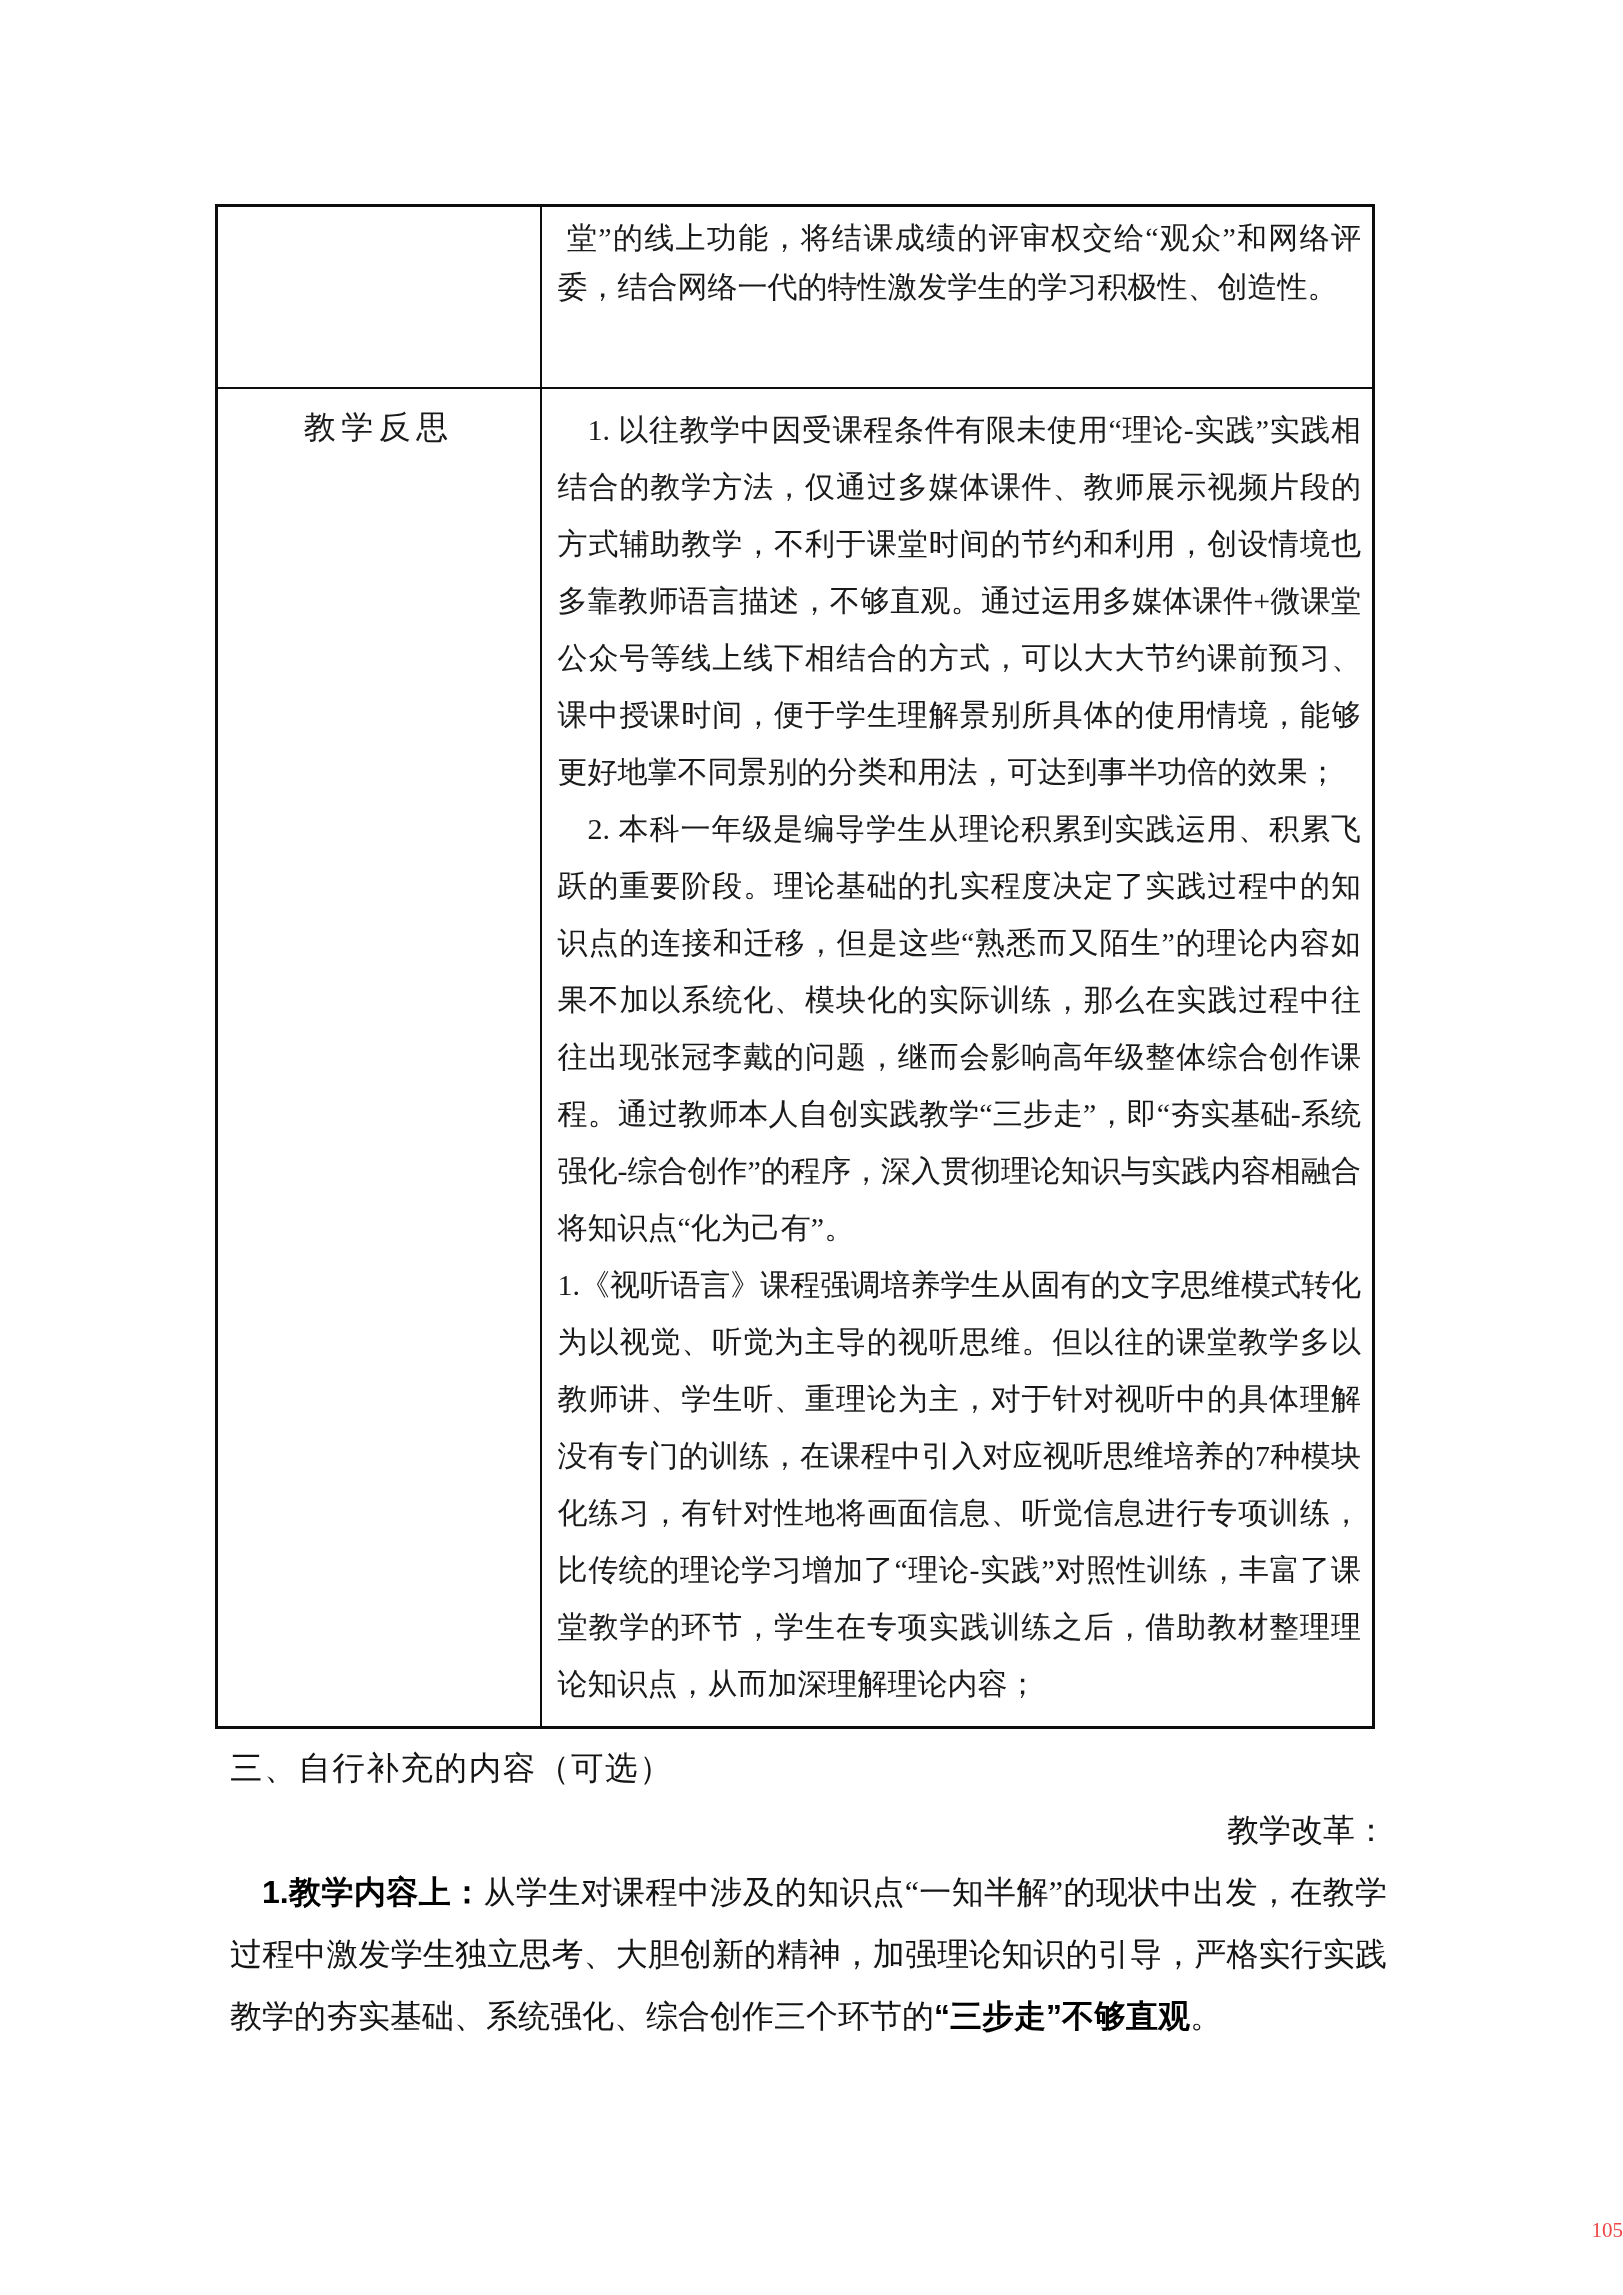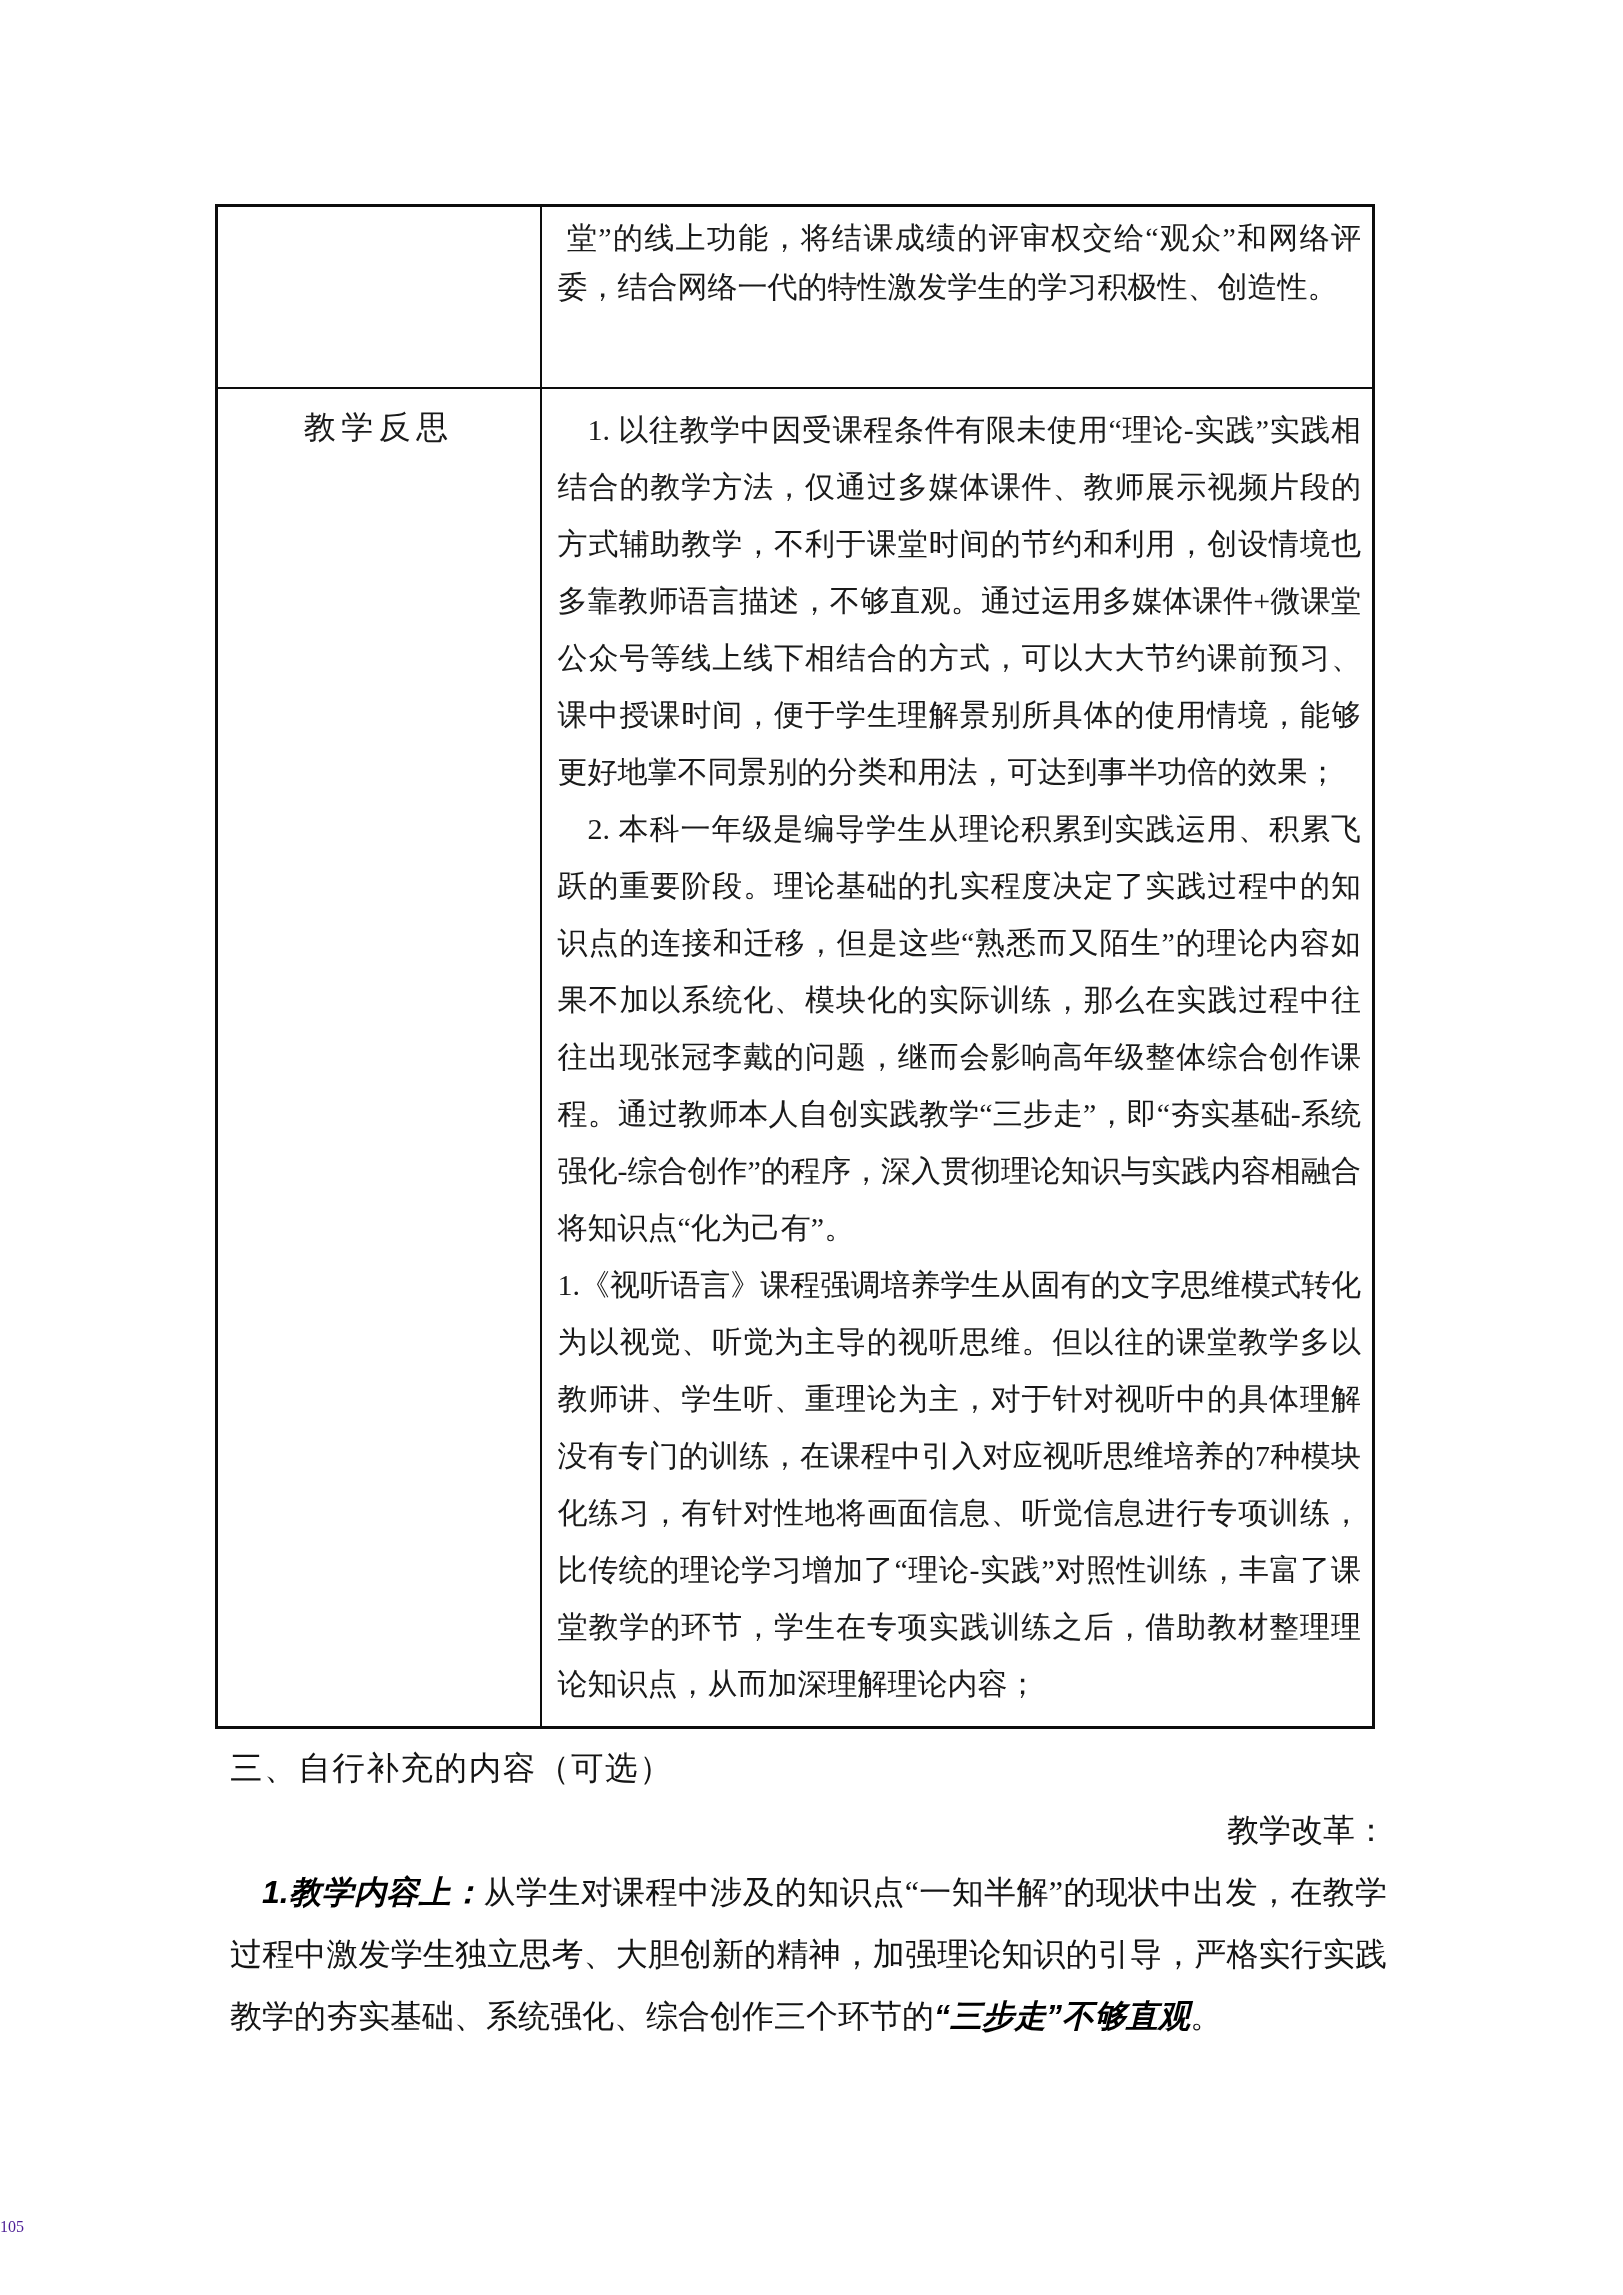--- a/index.html
+++ b/index.html
@@ -63,28 +63,27 @@
   .sub-heading { font-size:32px;text-align:right; }
   .body-para {
     text-align:justify;
     text-justify:inter-ideograph;
     text-indent:32px;
   }
   .b {
     font-family:"Liberation Sans","DejaVu Sans",sans-serif;
     font-weight:bold;
     color:#000;
-    font-style:italic;
   }
   .page-number {
     position:absolute; left:0; top:2218px;
     width:100%;
-    text-align:left;
-    font-size:16px;
-    color:#4c1d95;
+    text-align:right;
+    font-size:21px;
+    color:#ef4444;
   }
 </style>
 </head>
 <body>
 
 <div class="page">
 
   <table class="doc-table">
     <colgroup>
         <col class="col-label">

